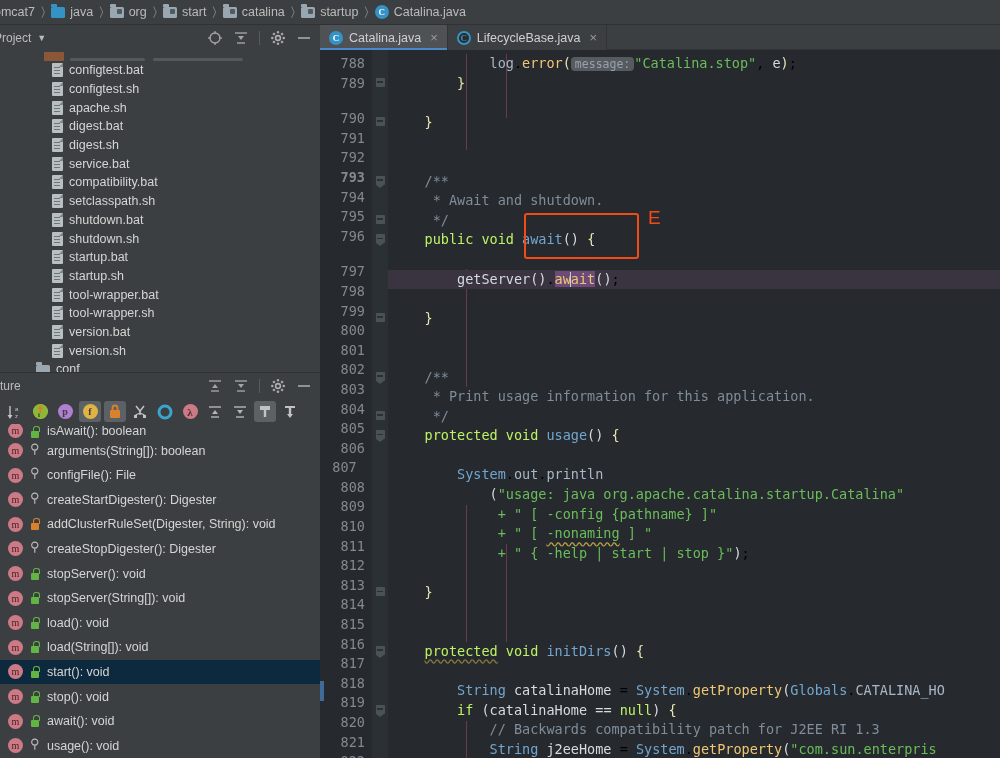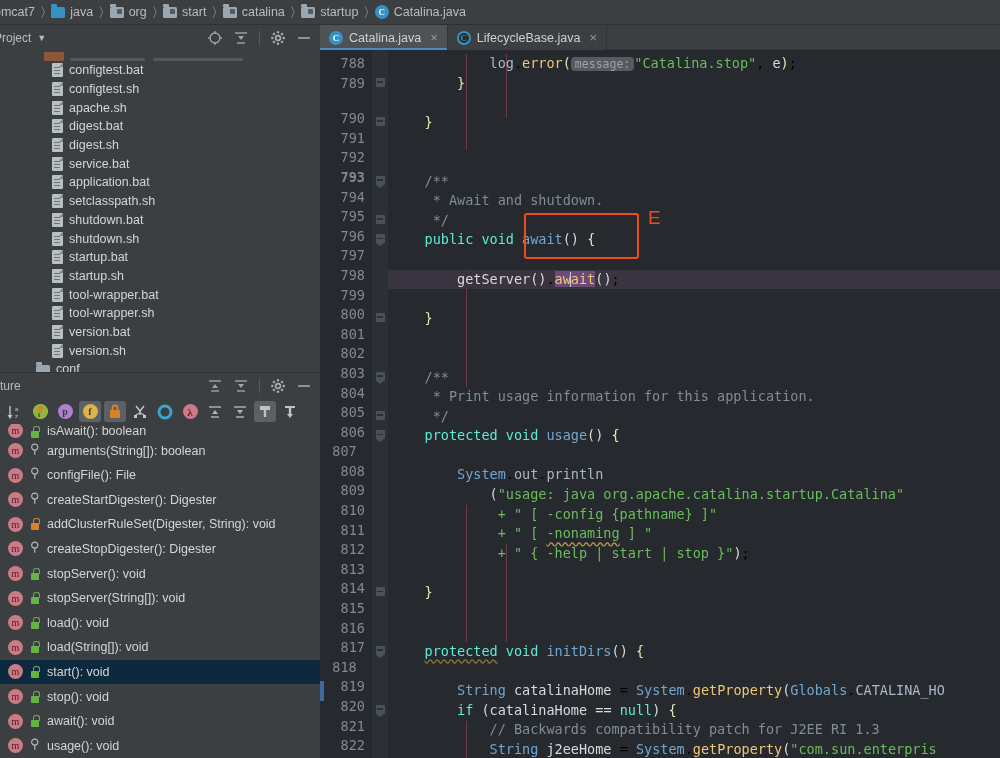--- a/index.html
+++ b/index.html
@@ -159,21 +159,21 @@
     content:""; position:absolute; left:0; bottom:-3px; width:0;height:0;
     border-left:4.5px solid transparent; border-right:4.5px solid transparent; border-top:3px solid #4a5257;
   }
   .code {
     flex:1 1 auto; position:relative; background:#262a2e; overflow:hidden;
     font-family:"DejaVu Sans Mono", monospace; font-size:13.5px; padding-top:4px;
   }
   .line { height: 19.6px; line-height:19.6px; white-space:pre; position:relative; padding-left: 4px;}
   .line.current { background:#3a3440; }
   .vguide { position:absolute; width:1px; background:#6b3a4a; }
-  .kw2 { color:#5eead4; }
+  .kw2 { color:#bef264; }
   .str { color:#6bbd5b; }
   .com { color:#7f8c99; }
   .fn { color:#f0c674; }
   .typ { color:#72a6d0; }
   .pl { color:#d6dbe0; }
   .brace { color:#e6e6b0; }
   .field { color:#a9b7c6; }
   .hint {
     background:#555b60; color:#9aa2a8; border-radius:4px; padding:0 4px; font-size:11.5px;
   }
@@ -335,21 +335,21 @@
                 <span class="ic-file"></span>
               </span>
               <span>service.bat</span>
             </div>
             <div class="tree-row">
               <span class="ind" style="width: 32px;"></span>
               <span class="arrow"></span>
               <span class="ic">
                 <span class="ic-file"></span>
               </span>
-              <span>application.bat</span>
+              <span>compatibility.bat</span>
             </div>
             <div class="tree-row">
               <span class="ind" style="width: 32px;"></span>
               <span class="arrow"></span>
               <span class="ic">
                 <span class="ic-file"></span>
               </span>
               <span>setclasspath.sh</span>
             </div>
             <div class="tree-row">
@@ -647,42 +647,42 @@
         <div class="gutter" id="gutter">
             <div style="height: 19.6px; line-height: 19.6px;">788</div>
             <div style="height: 19.6px; line-height: 19.6px;">789</div>
             <div style="height: 19.6px; line-height: 19.6px; margin-top: 16px;">790</div>
             <div style="height: 19.6px; line-height: 19.6px;">791</div>
             <div style="height: 19.6px; line-height: 19.6px;">792</div>
             <div style="height: 19.6px; line-height: 19.6px; font-weight: bold;">793</div>
             <div style="height: 19.6px; line-height: 19.6px;">794</div>
             <div style="height: 19.6px; line-height: 19.6px;">795</div>
             <div style="height: 19.6px; line-height: 19.6px;">796</div>
-            <div style="height: 19.6px; line-height: 19.6px;">797</div>
+            <div style="height: 19.6px; line-height: 19.6px; margin-top: 16px;">797</div>
             <div style="height: 19.6px; line-height: 19.6px;">798</div>
             <div style="height: 19.6px; line-height: 19.6px;">799</div>
             <div style="height: 19.6px; line-height: 19.6px;">800</div>
             <div style="height: 19.6px; line-height: 19.6px;">801</div>
             <div style="height: 19.6px; line-height: 19.6px;">802</div>
             <div style="height: 19.6px; line-height: 19.6px;">803</div>
             <div style="height: 19.6px; line-height: 19.6px;">804</div>
             <div style="height: 19.6px; line-height: 19.6px;">805</div>
             <div style="height: 19.6px; line-height: 19.6px;">806</div>
             <div style="height: 19.6px; line-height: 19.6px; text-align: center;">807</div>
             <div style="height: 19.6px; line-height: 19.6px;">808</div>
             <div style="height: 19.6px; line-height: 19.6px;">809</div>
             <div style="height: 19.6px; line-height: 19.6px;">810</div>
             <div style="height: 19.6px; line-height: 19.6px; text-align: right;">811</div>
             <div style="height: 19.6px; line-height: 19.6px;">812</div>
             <div style="height: 19.6px; line-height: 19.6px;">813</div>
             <div style="height: 19.6px; line-height: 19.6px;">814</div>
             <div style="height: 19.6px; line-height: 19.6px;">815</div>
             <div style="height: 19.6px; line-height: 19.6px;">816</div>
             <div style="height: 19.6px; line-height: 19.6px;">817</div>
-            <div style="height: 19.6px; line-height: 19.6px; text-align: center;">818</div>
+            <div style="height: 19.6px; line-height: 19.6px;">818</div>
             <div style="height: 19.6px; line-height: 19.6px;">819</div>
             <div style="height: 19.6px; line-height: 19.6px;">820</div>
             <div style="height: 19.6px; line-height: 19.6px;">821</div>
             <div style="height: 19.6px; line-height: 19.6px;">822</div>
             <div style="height: 19.6px; line-height: 19.6px;">823</div>
           </div>
         <div class="foldcol" id="foldcol">
             <div style="height: 19.6px;"></div>
             <div style="height: 19.6px;">
               <div class="fold" style="padding-top: 4px;">

